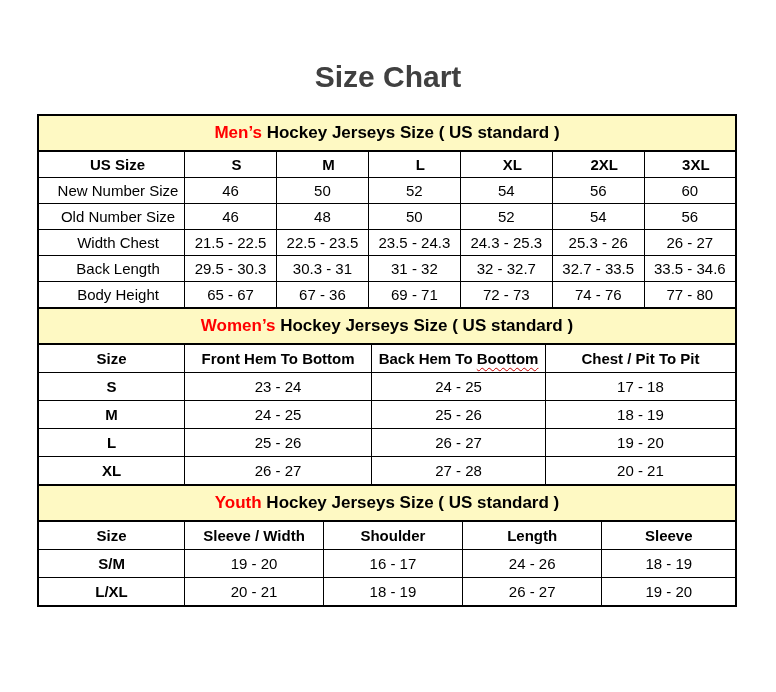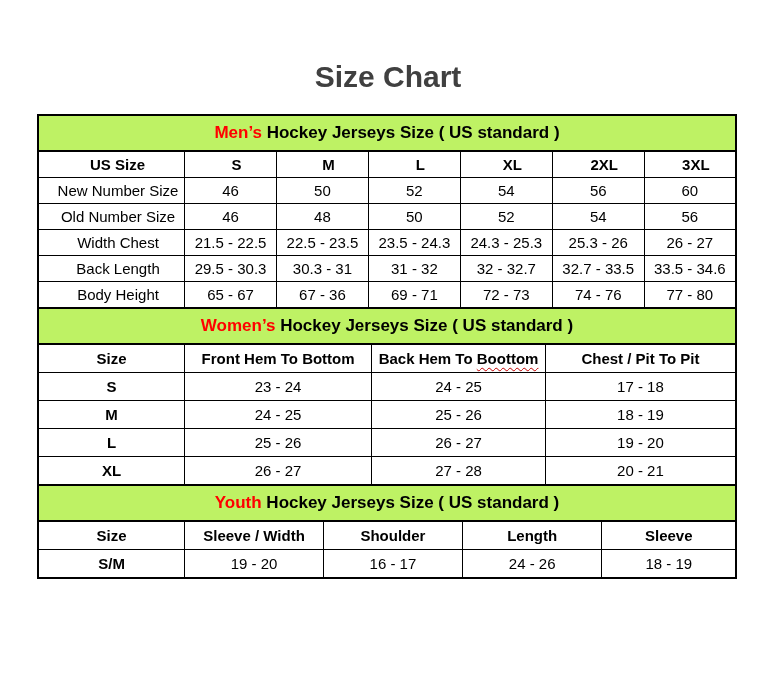--- a/index.html
+++ b/index.html
@@ -32,21 +32,21 @@
   th, td {
     border: 1px solid #000000;
     text-align: center;
     vertical-align: middle;
     font-size: 15px;
     padding: 4px 2px;
     white-space: nowrap;
     overflow: hidden;
   }
   td.band {
-    background: #bef264;
+    background: #fef9c3;
     border-top: 2px solid #000000;
     border-bottom: 2px solid #000000;
     font-weight: bold;
     font-size: 17px;
     padding: 7px 2px;
   }
   td.band .hl { color: #FF0000; }
   tr.head th { font-weight: bold; padding-left: 14px; }
   td.rowlabel { font-weight: normal; padding-left: 15px; }
   td.rowlabel.bold { font-weight: bold; }
@@ -196,16 +196,23 @@
             <th>Length</th>
             <th>Sleeve</th>
           </tr>
           <tr>
             <td class="rowlabel bold">S/M</td>
             <td>19 - 20</td>
             <td>16 - 17</td>
             <td>24 - 26</td>
             <td>18 - 19</td>
           </tr>
+          <tr>
+            <td class="rowlabel bold">L/XL</td>
+            <td>20 - 21</td>
+            <td>18 - 19</td>
+            <td>26 - 27</td>
+            <td>19 - 20</td>
+          </tr>
         </tbody>
       </table>
     </div>
 </div>
 
 </body></html>

